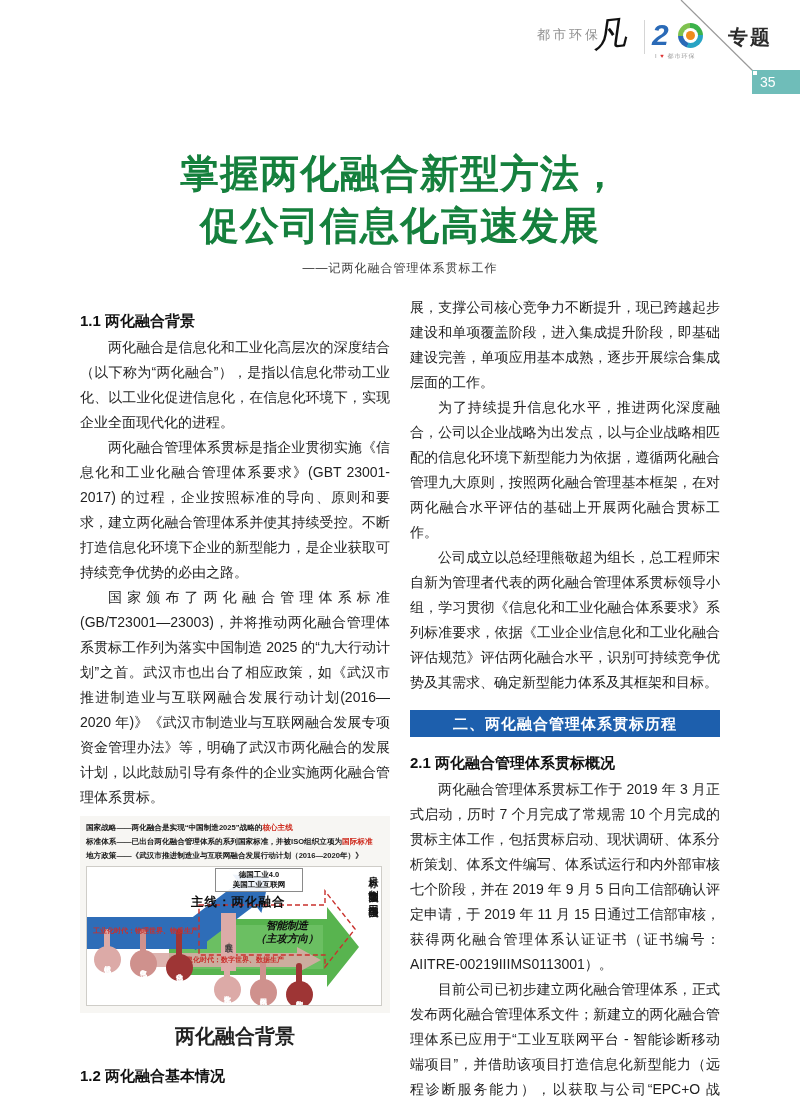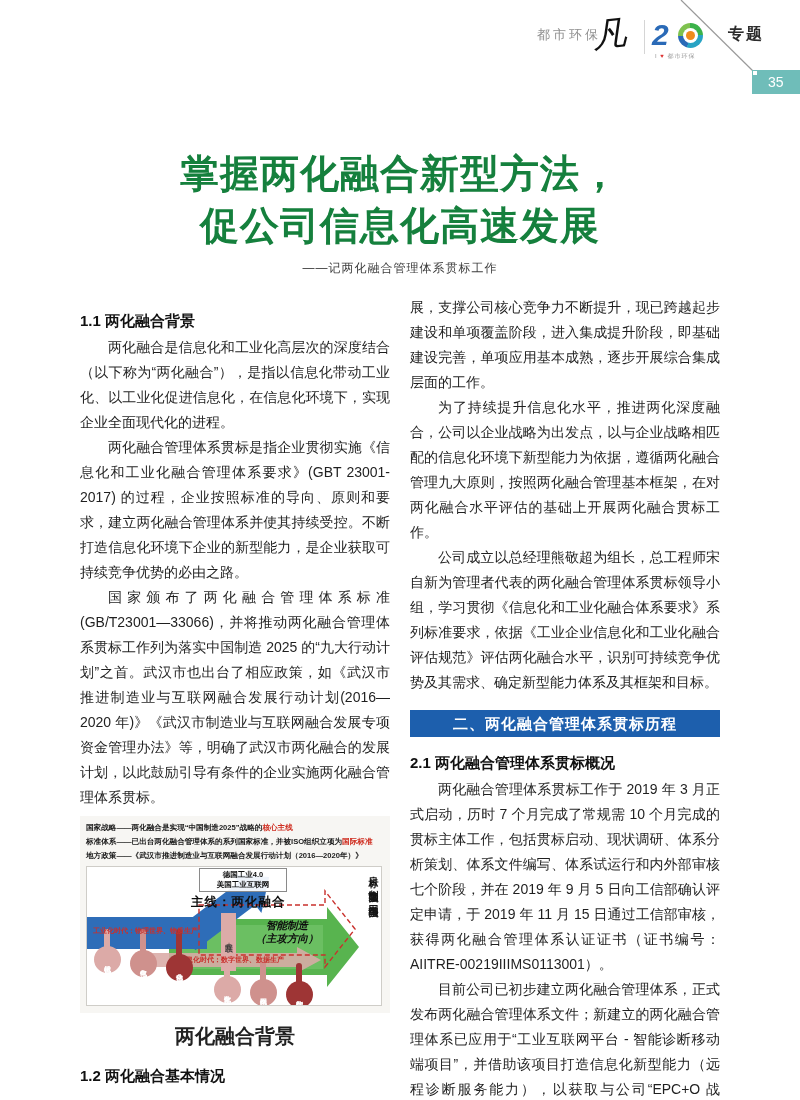--- a/index.html
+++ b/index.html
@@ -13,24 +13,24 @@
   .brand-glyph { position:absolute; left:592px; top:12px; font-family:"DejaVu Serif","Liberation Serif",serif; font-size:34px; color:#111; transform:rotate(-6deg); font-style:italic; }
   .brand-divider { position:absolute; left:644px; top:20px; width:1px; height:34px; background:#d5d5d5; }
   .logo20 { position:absolute; left:652px; top:20px; width:52px; height:30px; }
   .logo20 .two { font-size:30px; font-weight:bold; font-style:italic; color:#2a6ab7; line-height:30px; }
   .logo20 .ring { position:absolute; left:26px; top:3px; width:25px; height:25px; border-radius:50%;
       background:conic-gradient(#3bb24a 0 25%, #27a3c4 25% 55%, #2a6ab7 55% 75%, #7fc24f 75% 100%); }
   .logo20 .ring-hole { position:absolute; left:5px; top:5px; width:15px; height:15px; border-radius:50%; background:#fff; }
   .logo20 .ring-dot { position:absolute; left:8px; top:8px; width:9px; height:9px; border-radius:50%; background:#ef8b1d; }
   .logo-tagline { position:absolute; left:655px; top:52px; font-size:6px; color:#9a9a9a; letter-spacing:1px; white-space:nowrap; }
   .logo-tagline .heart { color:#d33; }
-  .section-tag { position:absolute; left:728px; top:24px; font-size:16px; font-weight:bold; color:#2b2b2b; letter-spacing:2px; }
+  .section-tag { position:absolute; left:728px; top:24px; font-size:20px; font-weight:bold; color:#2b2b2b; letter-spacing:2px; }
   .diag-svg { position:absolute; left:0; top:0; width:800px; height:100px; }
   .page-tab { position:absolute; left:752px; top:70px; width:48px; height:24px; background:#6fbdb9; color:#fff;
-      font-size:14px; line-height:24px; padding-left:16px; }
+      font-size:14px; line-height:24px; padding-left:8px; }
   .page-tab .notch { position:absolute; left:1px; top:1px; width:4px; height:4px; background:#fff; }
 
   
   .title-block { position:absolute; top:148px; left:80px; width:640px; text-align:center; }
   .title-line { font-size:39px; font-weight:bold; color:#15803d; line-height:52px; letter-spacing:1px; }
   .subtitle { margin-top:8px; font-size:12px; color:#3c3c3c; letter-spacing:1px; }
 
   
   .columns { position:absolute; top:295px; left:80px; width:640px; display:flex; gap:20px; }
   .col { width:310px; }
@@ -40,21 +40,21 @@
   .col p { font-size:14px; line-height:25px; text-align:justify; color:#1f1f1f; }
   .col p.ind { text-indent:2em; }
   .bar2 { margin-top:15px; }
 
   
   .figure { margin-top:6px; background:#f7f6f3; padding:5px 6px 7px 6px; width:310px; }
   .fig-line { font-size:7.6px; font-weight:bold; color:#1a1a1a; line-height:14px; white-space:nowrap; }
   .fig-line .red { color:#cf2e21; }
   .fig-graph { position:relative; margin-top:3px; width:296px; height:140px; background:#fff; border:1px solid #cfcdc8; overflow:hidden; }
   .fig-graph svg.shapes { position:absolute; left:0; top:0; }
-  .de-box { position:absolute; left:112px; top:1px; width:88px; border:1px solid #8a8a8a; background:rgba(255,255,255,.92);
+  .de-box { position:absolute; left:128px; top:1px; width:88px; border:1px solid #8a8a8a; background:rgba(255,255,255,.92);
       font-size:7.5px; font-weight:bold; text-align:center; line-height:10px; padding:1px 0; color:#111; z-index:5; }
   .mainline { position:absolute; left:104px; top:27px; font-size:12.5px; font-weight:bold; color:#0e0e0e; letter-spacing:1px; z-index:5; }
   .era-ind { position:absolute; left:6px; top:59px; font-size:7px; font-weight:bold; color:#c9302c; z-index:5; white-space:nowrap; }
   .era-info { position:absolute; left:92px; top:88px; font-size:7px; font-weight:bold; color:#c9302c; z-index:6; white-space:nowrap; }
   .inet { position:absolute; left:134px; top:46px; width:15px; height:58px; background:#dcaba8; z-index:4;
       writing-mode:vertical-rl; text-orientation:upright; font-size:8px; color:#3a3a3a; text-align:center; line-height:15px; }
   .smart { position:absolute; left:158px; top:52px; width:84px; text-align:center; font-size:10.5px; font-weight:bold; color:#0e0e0e; line-height:13px; z-index:5;font-style:italic; }
   .goal { position:absolute; right:1px; top:2px; height:136px; writing-mode:vertical-rl; text-orientation:upright;
       font-size:10px; font-weight:bold; color:#141414; line-height:14px; z-index:6; letter-spacing:1px; }
   .circ { position:absolute; width:27px; height:27px; border-radius:50%; z-index:6;
@@ -96,21 +96,21 @@
     <div class="title-line">促公司信息化高速发展</div>
     <div class="subtitle">——记两化融合管理体系贯标工作</div>
   </div>
 
   <div class="columns">
 
     <div class="col">
       <div class="sub-h">1.1 两化融合背景</div>
       <p class="ind">两化融合是信息化和工业化高层次的深度结合（以下称为“两化融合”），是指以信息化带动工业化、以工业化促进信息化，在信息化环境下，实现企业全面现代化的进程。</p>
       <p class="ind">两化融合管理体系贯标是指企业贯彻实施《信息化和工业化融合管理体系要求》(GBT 23001-2017) 的过程，企业按照标准的导向、原则和要求，建立两化融合管理体系并使其持续受控。不断打造信息化环境下企业的新型能力，是企业获取可持续竞争优势的必由之路。</p>
-      <p class="ind">国家颁布了两化融合管理体系标准(GB/T23001—33066)，并将推动两化融合管理体系贯标工作列为落实中国制造 2025 的“九大行动计划”之首。武汉市也出台了相应政策，如《武汉市推进制造业与互联网融合发展行动计划(2016—2020 年)》《武汉市制造业与互联网融合发展专项资金管理办法》等，明确了武汉市两化融合的发展计划，以此鼓励引导有条件的企业实施两化融合管理体系贯标。</p>
+      <p class="ind">国家颁布了两化融合管理体系标准(GB/T23001—23003)，并将推动两化融合管理体系贯标工作列为落实中国制造 2025 的“九大行动计划”之首。武汉市也出台了相应政策，如《武汉市推进制造业与互联网融合发展行动计划(2016—2020 年)》《武汉市制造业与互联网融合发展专项资金管理办法》等，明确了武汉市两化融合的发展计划，以此鼓励引导有条件的企业实施两化融合管理体系贯标。</p>
 
       <div class="figure">
         <div class="fig-line"><span>国家战略——两化融合是实现“中国制造2025”战略的</span><span class="red">核心主线</span></div>
         <div class="fig-line"><span>标准体系——已出台两化融合管理体系的系列国家标准，并被ISO组织立项为</span><span class="red">国际标准</span></div>
         <div class="fig-line"><span>地方政策——《武汉市推进制造业与互联网融合发展行动计划（2016—2020年）》</span></div>
 
         <div class="fig-graph">
           <svg class="shapes" width="296" height="140" viewBox="0 0 296 140">
 
             <polygon points="82,52 240,52 240,40 272,80 240,120 240,108 82,108" fill="#58b44f"></polygon>

